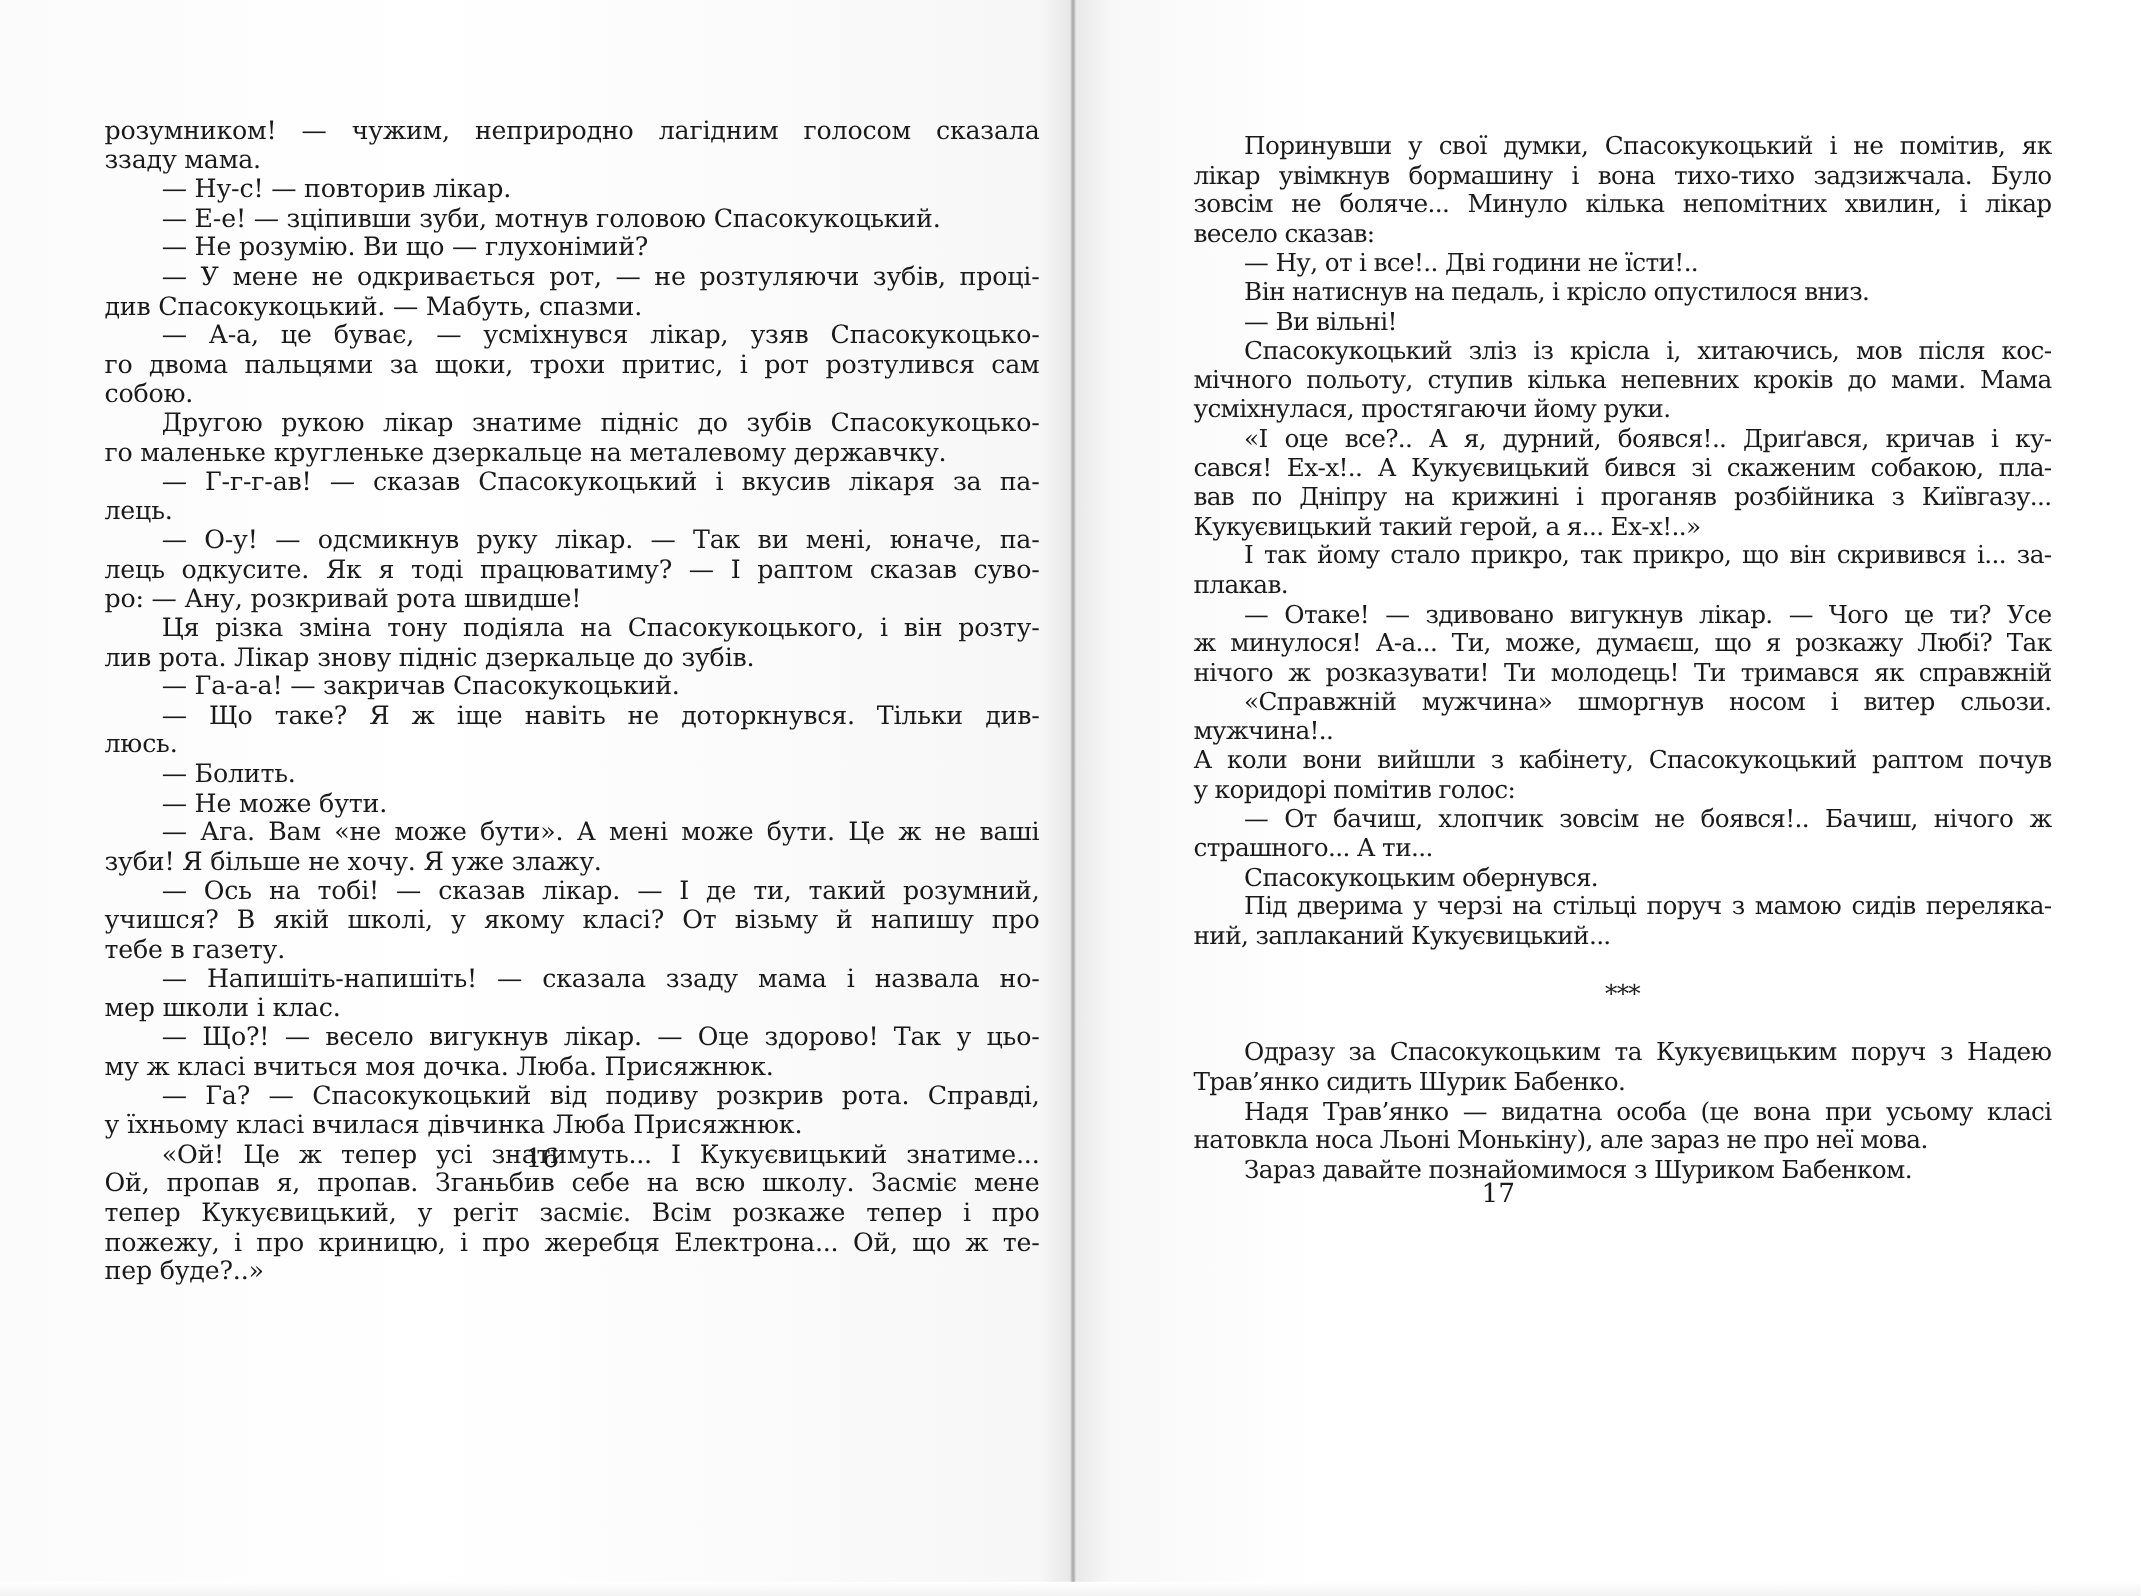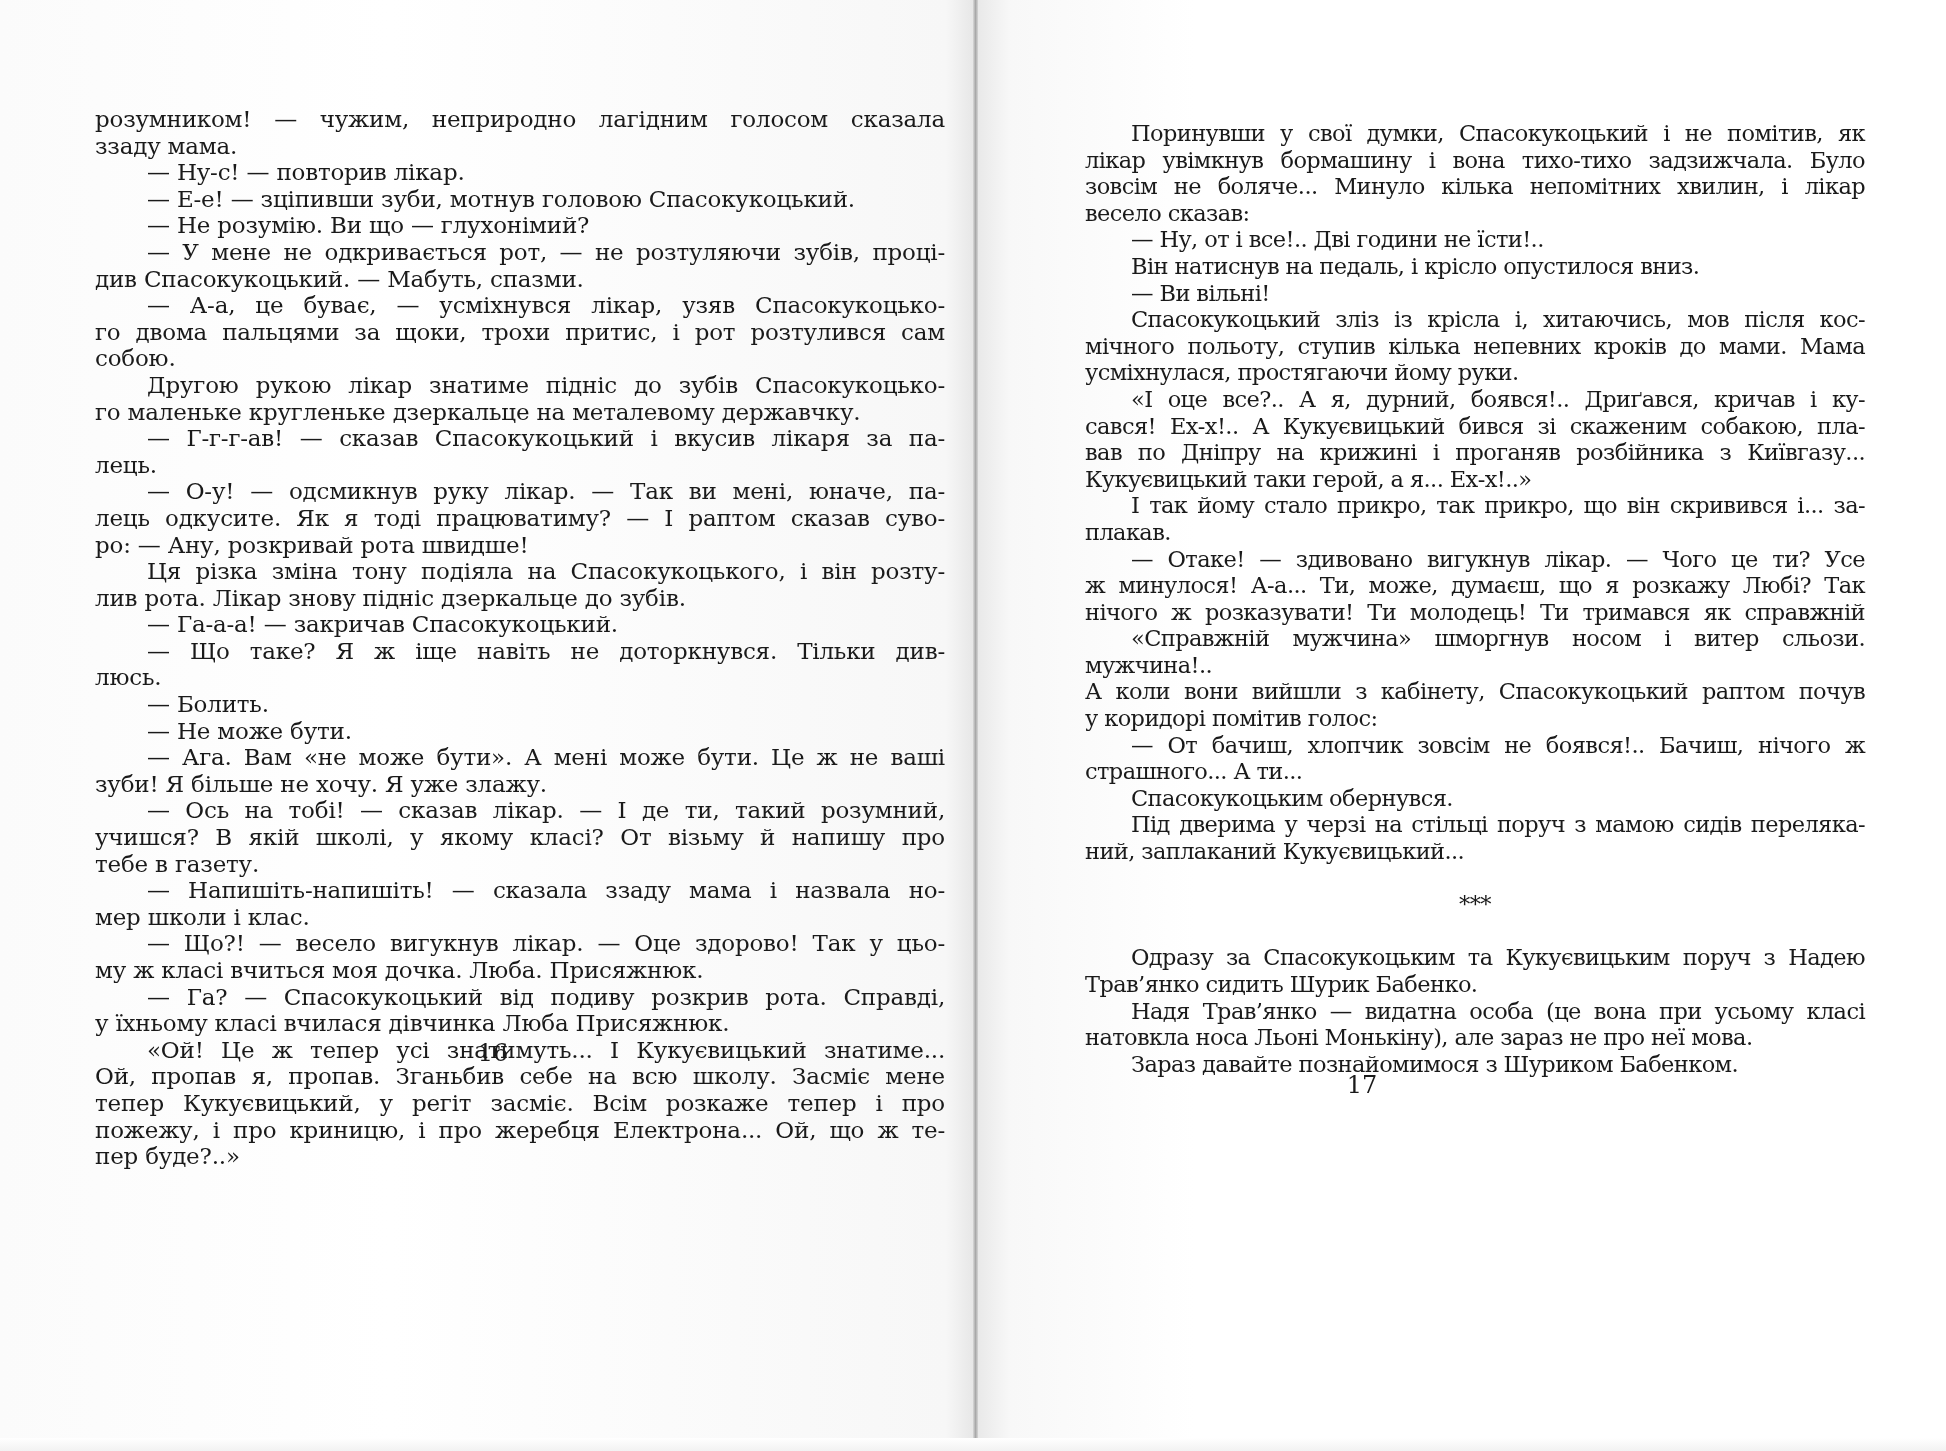--- a/index.html
+++ b/index.html
@@ -111,21 +111,21 @@
       <div class="line last">весело сказав:</div>
       <div class="line indent last">— Ну, от і все!.. Дві години не їсти!..</div>
       <div class="line indent last">Він натиснув на педаль, і крісло опустилося вниз.</div>
       <div class="line indent last">— Ви вільні!</div>
       <div class="line indent">Спасокукоцький зліз із крісла і, хитаючись, мов після кос-</div>
       <div class="line">мічного польоту, ступив кілька непевних кроків до мами. Мама</div>
       <div class="line last">усміхнулася, простягаючи йому руки.</div>
       <div class="line indent">«І оце все?.. А я, дурний, боявся!.. Дриґався, кричав і ку-</div>
       <div class="line">сався! Ех-х!.. А Кукуєвицький бився зі скаженим собакою, пла-</div>
       <div class="line">вав по Дніпру на крижині і проганяв розбійника з Київгазу...</div>
-      <div class="line last">Кукуєвицький таки герой, а я... Ех-х!..»</div>
+      <div class="line last">Кукуєвицький такий герой, а я... Ех-х!..»</div>
       <div class="line indent">І так йому стало прикро, так прикро, що він скривився і... за-</div>
       <div class="line last">плакав.</div>
       <div class="line indent">— Отаке! — здивовано вигукнув лікар. — Чого це ти? Усе</div>
       <div class="line">ж минулося! А-а... Ти, може, думаєш, що я розкажу Любі? Так</div>
       <div class="line">нічого ж розказувати! Ти молодець! Ти тримався як справжній</div>
       <div class="line indent">«Справжній мужчина» шморгнув носом і витер сльози.</div>
       <div class="line last">мужчина!..</div>
       <div class="line">А коли вони вийшли з кабінету, Спасокукоцький раптом почув</div>
       <div class="line last">у коридорі помітив голос:</div>
       <div class="line indent">— От бачиш, хлопчик зовсім не боявся!.. Бачиш, нічого ж</div>

